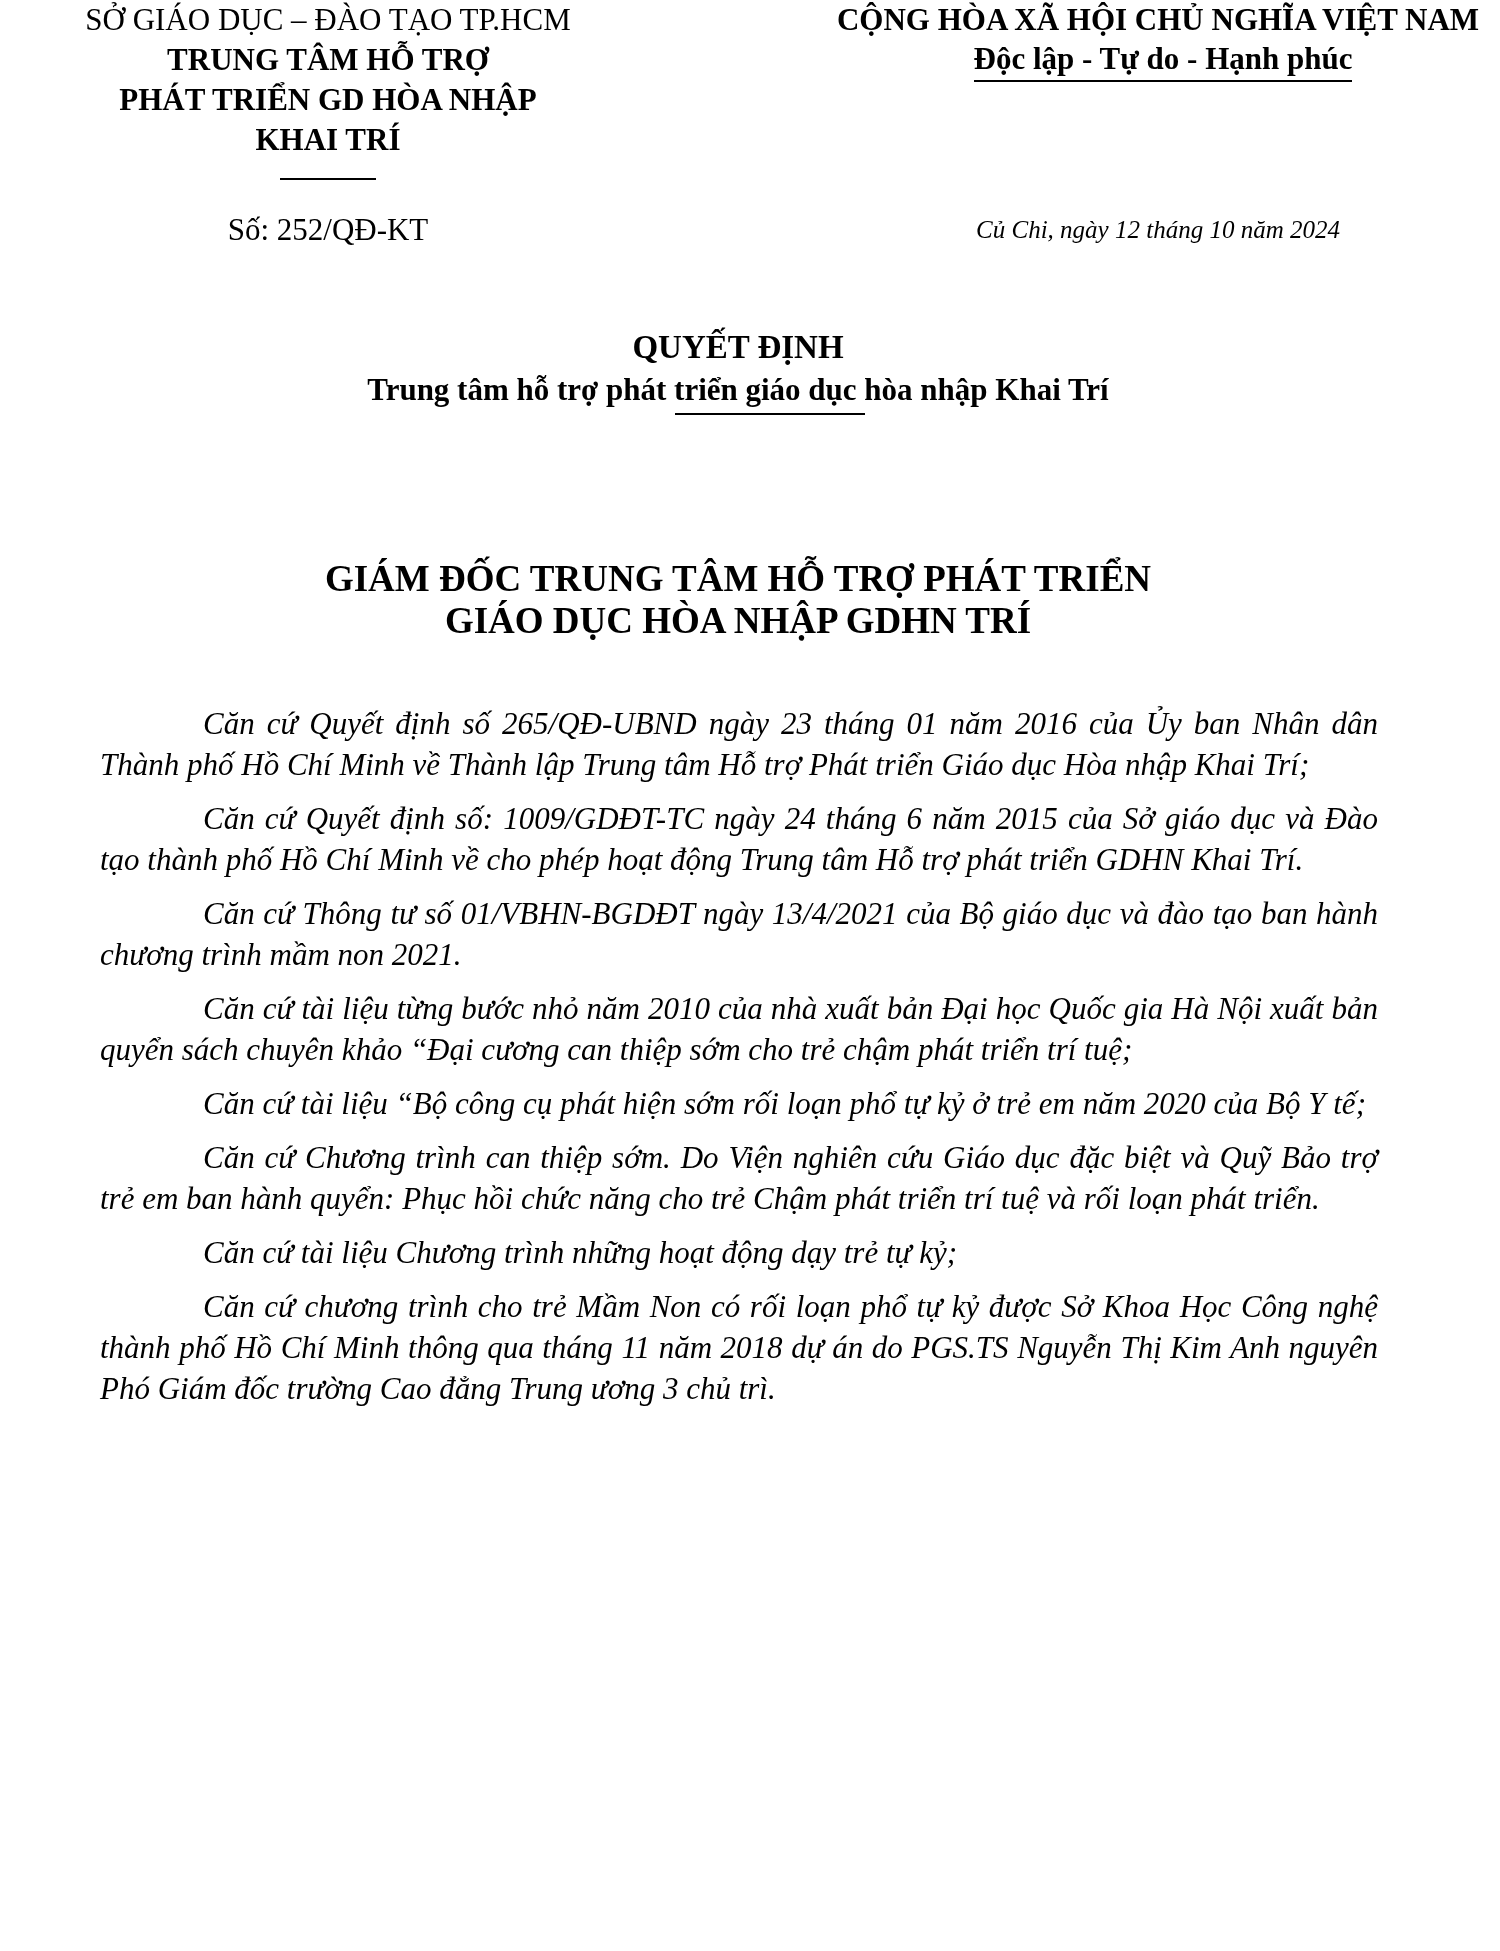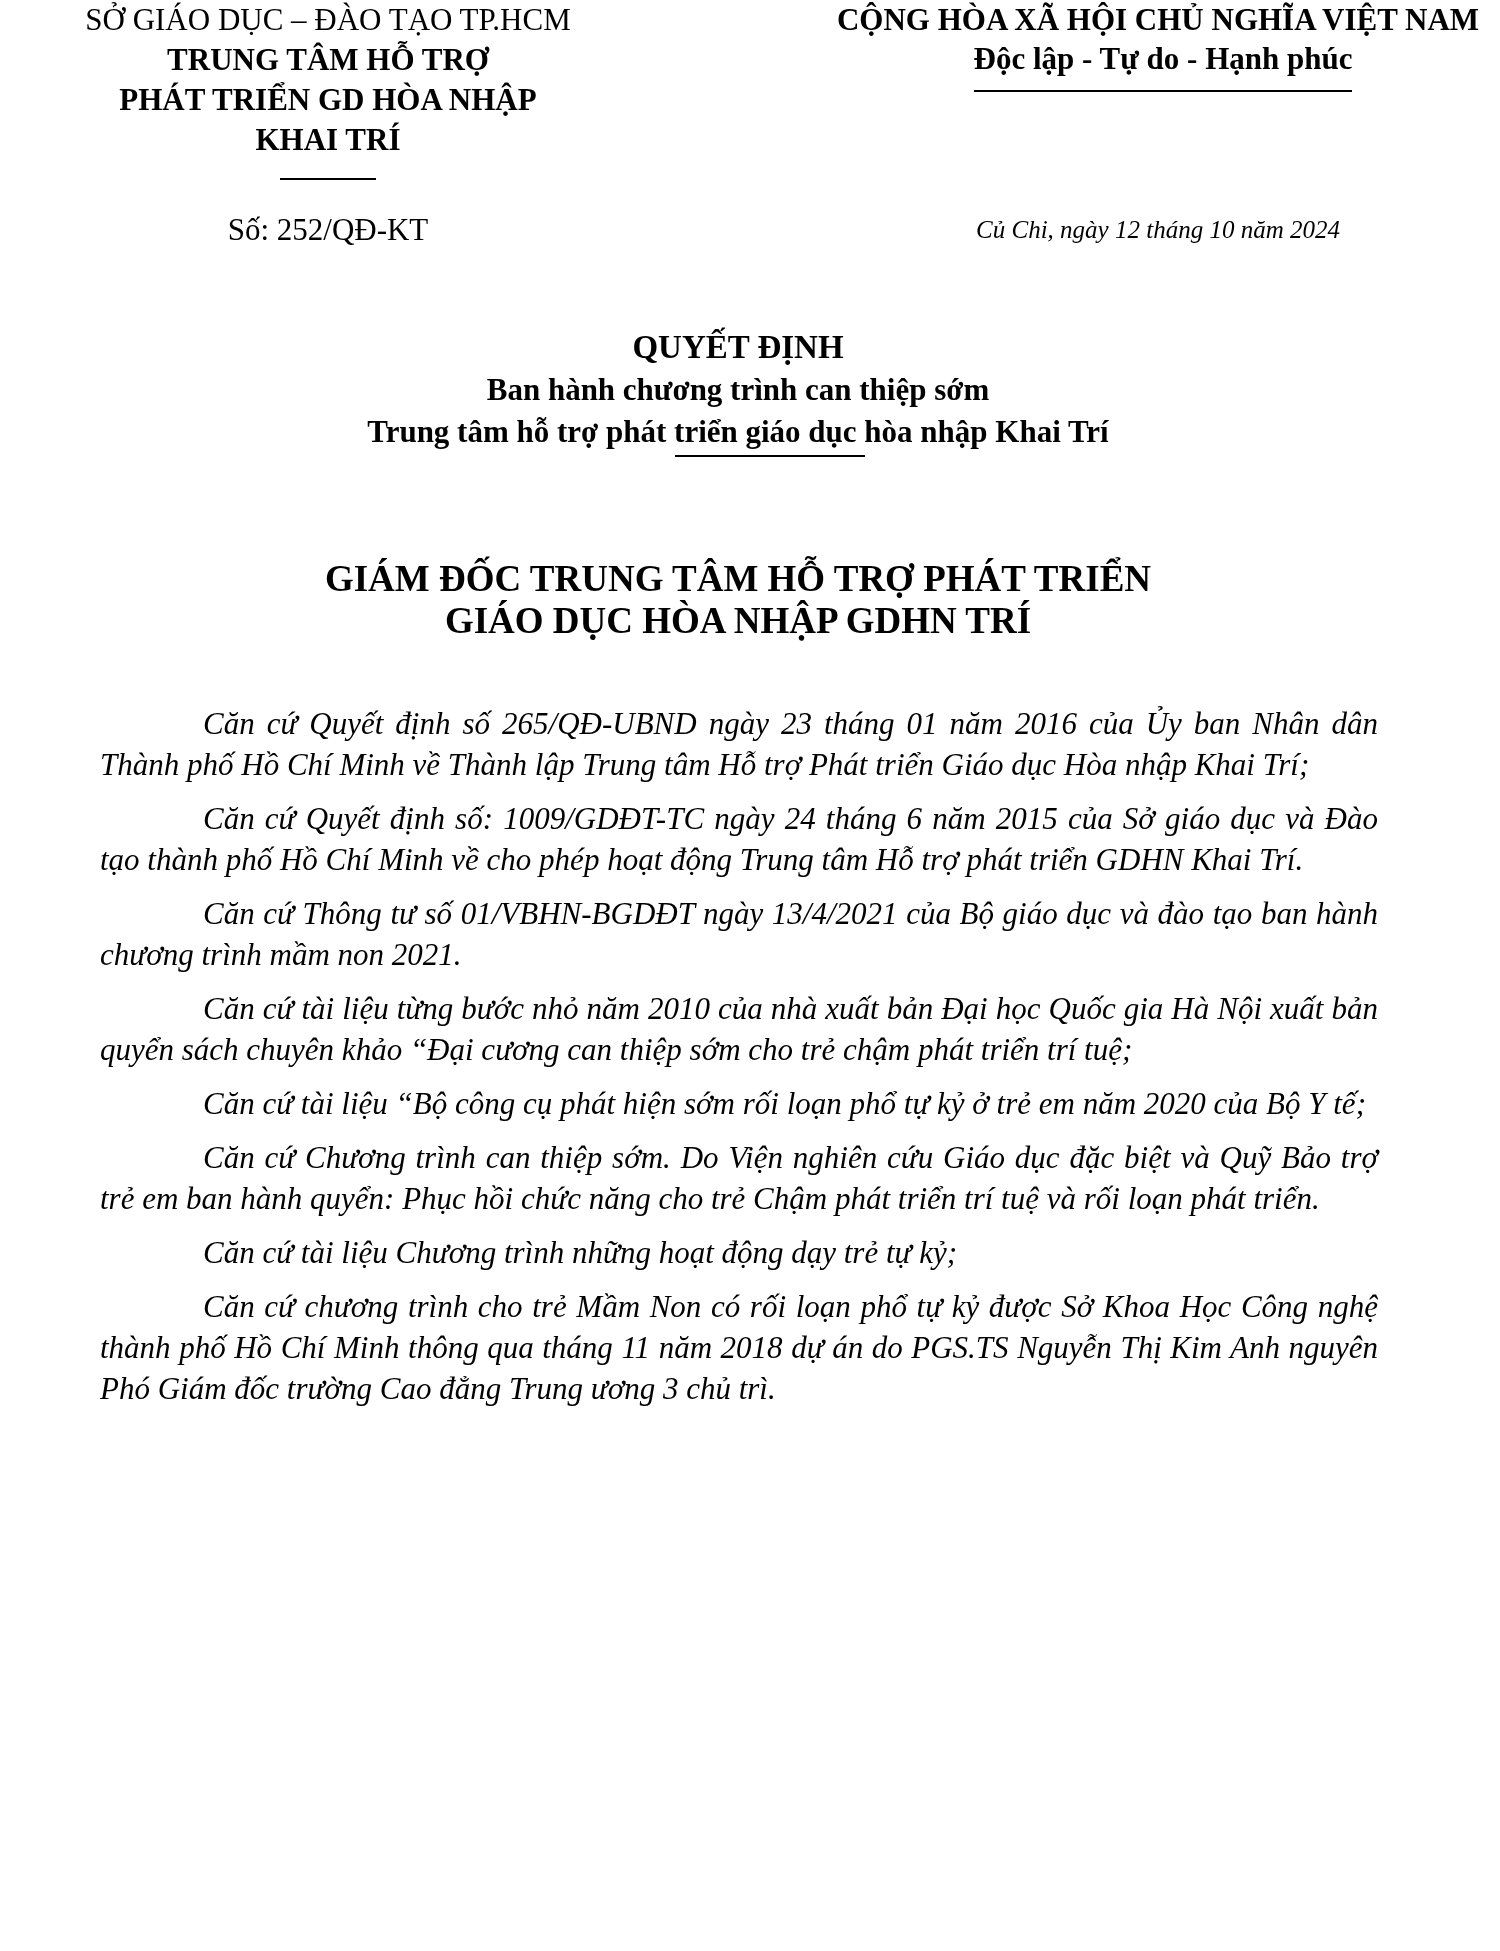--- a/index.html
+++ b/index.html
@@ -62,21 +62,21 @@
       white-space: nowrap;
       margin-left: 10px;
     }
     .motto {
       display: inline-block;
       font-size: 31px;
       line-height: 38px;
       font-weight: bold;
       white-space: nowrap;
       border-bottom: 2px solid #000;
-      padding-bottom: 12px;
+      padding-bottom: 2px;
       margin-left: 20px;
     }
     .place-date {
       position: absolute;
       left: 820px;
       top: 210px;
       width: 600px;
       text-align: center;
       font-size: 25px;
       line-height: 40px;
@@ -162,21 +162,20 @@
   <div class="hdr-right">
     <div class="nation">CỘNG HÒA XÃ HỘI CHỦ NGHĨA VIỆT NAM</div>
     <div><span class="motto">Độc lập - Tự do - Hạnh phúc</span></div>
   </div>
 
   <div class="docno-wrap">Số: 252/QĐ-KT</div>
   <div class="place-date">Củ Chi, ngày 12 tháng 10 năm 2024</div>
 
   <div class="title-block">
     <div class="title-main">QUYẾT ĐỊNH</div>
-    <div class="title-sub">Ban hành chương trình can thiệp sớm</div>
     <div class="title-sub">Trung tâm hỗ trợ phát triển giáo dục hòa nhập Khai Trí</div>
     <div class="sep-title"></div>
   </div>
 
   <div class="authority">
     <div>GIÁM ĐỐC TRUNG TÂM HỖ TRỢ PHÁT TRIỂN</div>
     <div>GIÁO DỤC HÒA NHẬP GDHN TRÍ</div>
   </div>
 
   <div class="body">

